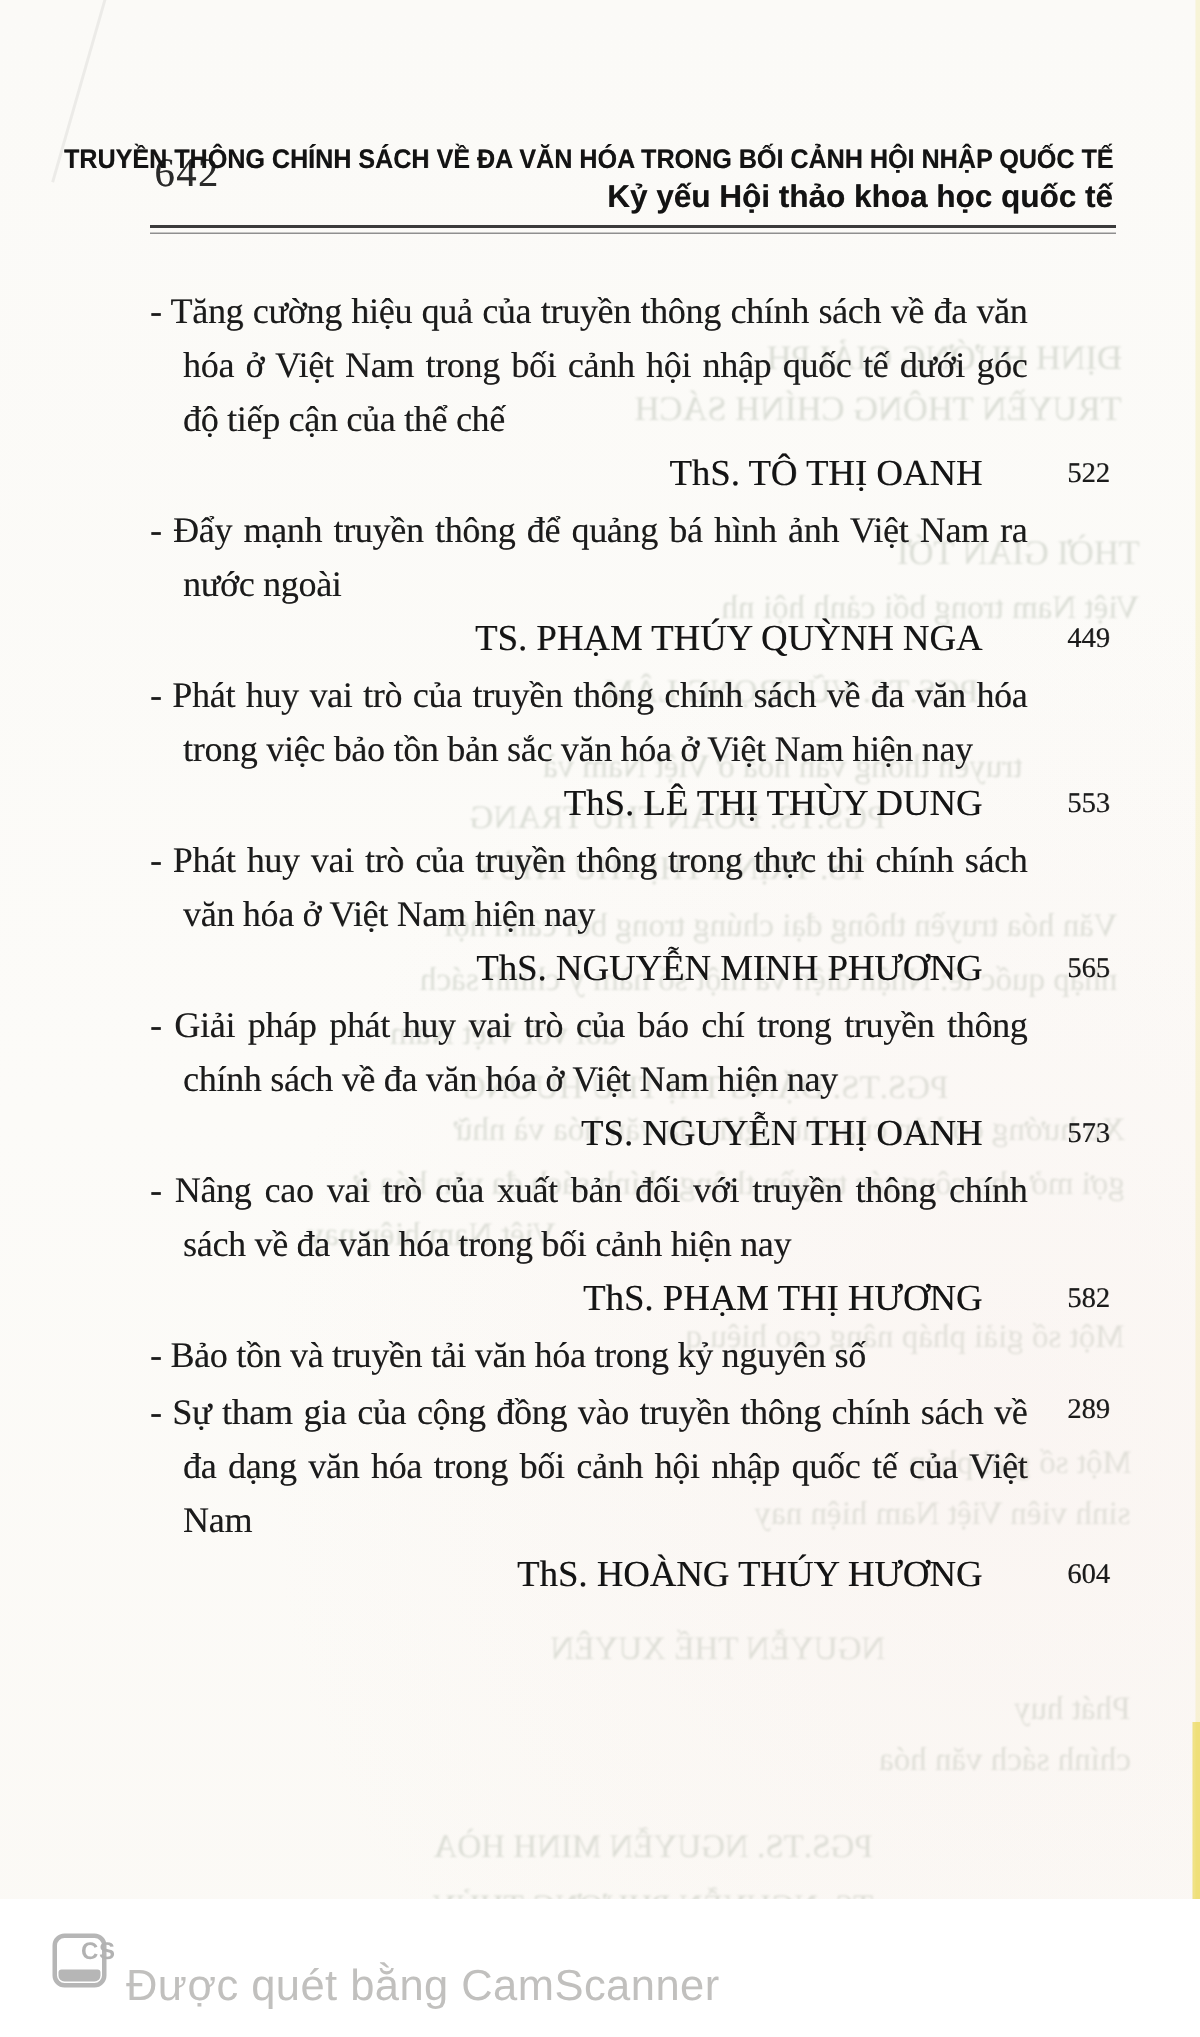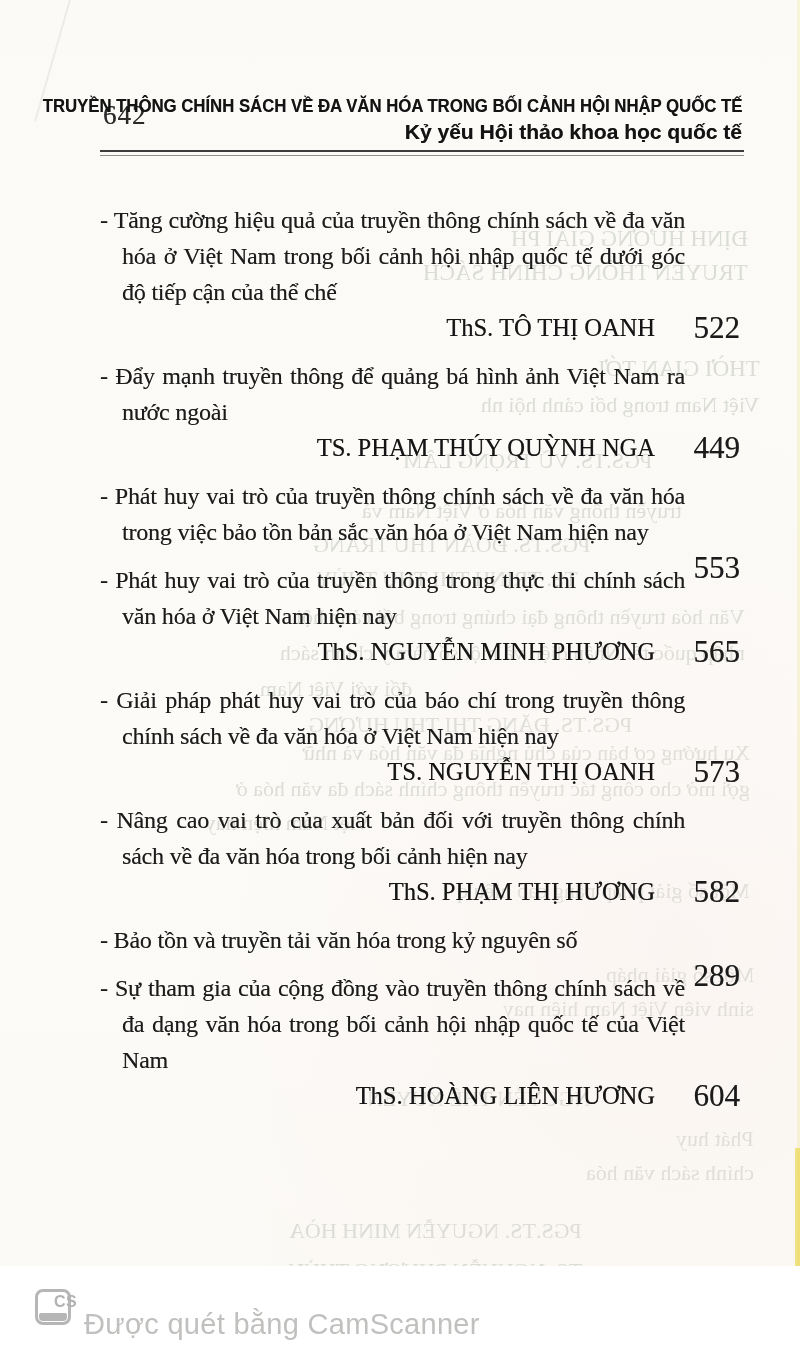--- a/index.html
+++ b/index.html
@@ -47,35 +47,35 @@
     text-shadow:0.2px 0.2px 0.3px rgba(0,0,0,0.55);
   }
   .header-rule{
     position:absolute;left:100px;right:56px;top:150px;height:3px;
     border-top:2px solid #3b3b3b;border-bottom:1px solid #8f8f8f;
   }
   
   .toc{
     position:absolute;left:100px;top:190px;width:640px;
   }
-  .entry{margin:12px 0 2px 0;}
+  .entry{margin:0 0 2px 0;}
   .entry .title{
     margin:0;padding:0 55px 0 22px;text-indent:-22px;
     font-size:24px;line-height:36px;letter-spacing:-0.2px;
     text-align:justify;color:#1b1b1b;
     text-shadow:0.2px 0.2px 0.3px rgba(0,0,0,0.45);
   }
   .author-line{
     position:relative;text-align:right;padding-right:85px;
     font-size:24.5px;line-height:36px;color:#141414;white-space:nowrap;
     text-shadow:0.25px 0.25px 0.35px rgba(0,0,0,0.5);
   }
   .page-num{
     position:absolute;right:0;top:0;width:80px;text-align:right;
-    font-size:31px;color:#1b1b1b;
+    font-size:19px;color:#1b1b1b;
   }
   
   .bleed-layer{position:absolute;inset:0;pointer-events:none;}
   .bleed{
     position:absolute;white-space:nowrap;
     transform:scaleX(-1);
     color:#aeb6a8;opacity:0.42;filter:blur(0.7px);
     font-family:"Liberation Serif", serif;
   }
   
@@ -157,21 +157,21 @@
   <div class="entry">
     <p class="title">- Đẩy mạnh truyền thông để quảng bá hình ảnh Việt Nam ra nước ngoài</p>
     <div class="authors">
           <div class="author-line"><span>TS. PHẠM THÚY QUỲNH NGA</span><span class="page-num">449</span></div>
         </div>
   </div>
 
   <div class="entry">
     <p class="title">- Phát huy vai trò của truyền thông chính sách về đa văn hóa trong việc bảo tồn bản sắc văn hóa ở Việt Nam hiện nay</p>
     <div class="authors">
-          <div class="author-line"><span class="page-num">553</span></div>
+          <div class="author-line"><span>ThS. LÊ THỊ THÙY DUNG</span><span class="page-num">553</span></div>
         </div>
   </div>
 
   <div class="entry">
     <p class="title">- Phát huy vai trò của truyền thông trong thực thi chính sách văn hóa ở Việt Nam hiện nay</p>
     <div class="authors">
           <div class="author-line"><span>ThS. NGUYỄN MINH PHƯƠNG</span><span class="page-num">565</span></div>
         </div>
   </div>
 
@@ -192,21 +192,21 @@
   <div class="entry">
     <p class="title">- Bảo tồn và truyền tải văn hóa trong kỷ nguyên số</p>
     <div class="authors">
           <div class="author-line"><span class="page-num">289</span></div>
         </div>
   </div>
 
   <div class="entry">
     <p class="title">- Sự tham gia của cộng đồng vào truyền thông chính sách về đa dạng văn hóa trong bối cảnh hội nhập quốc tế của Việt Nam</p>
     <div class="authors">
-          <div class="author-line"><span>ThS. HOÀNG LIÊN HƯƠNG</span><span class="page-num">604</span></div>
+          <div class="author-line"><span>ThS. HOÀNG THÚY HƯƠNG</span><span class="page-num">604</span></div>
         </div>
   </div>
 </div>
 
   <div class="footer">
     <div class="cs-icon">
       <div class="cs-letters">CS</div>
       <div class="cs-bar"></div>
     </div>
     <div class="watermark">Được quét bằng CamScanner</div>

